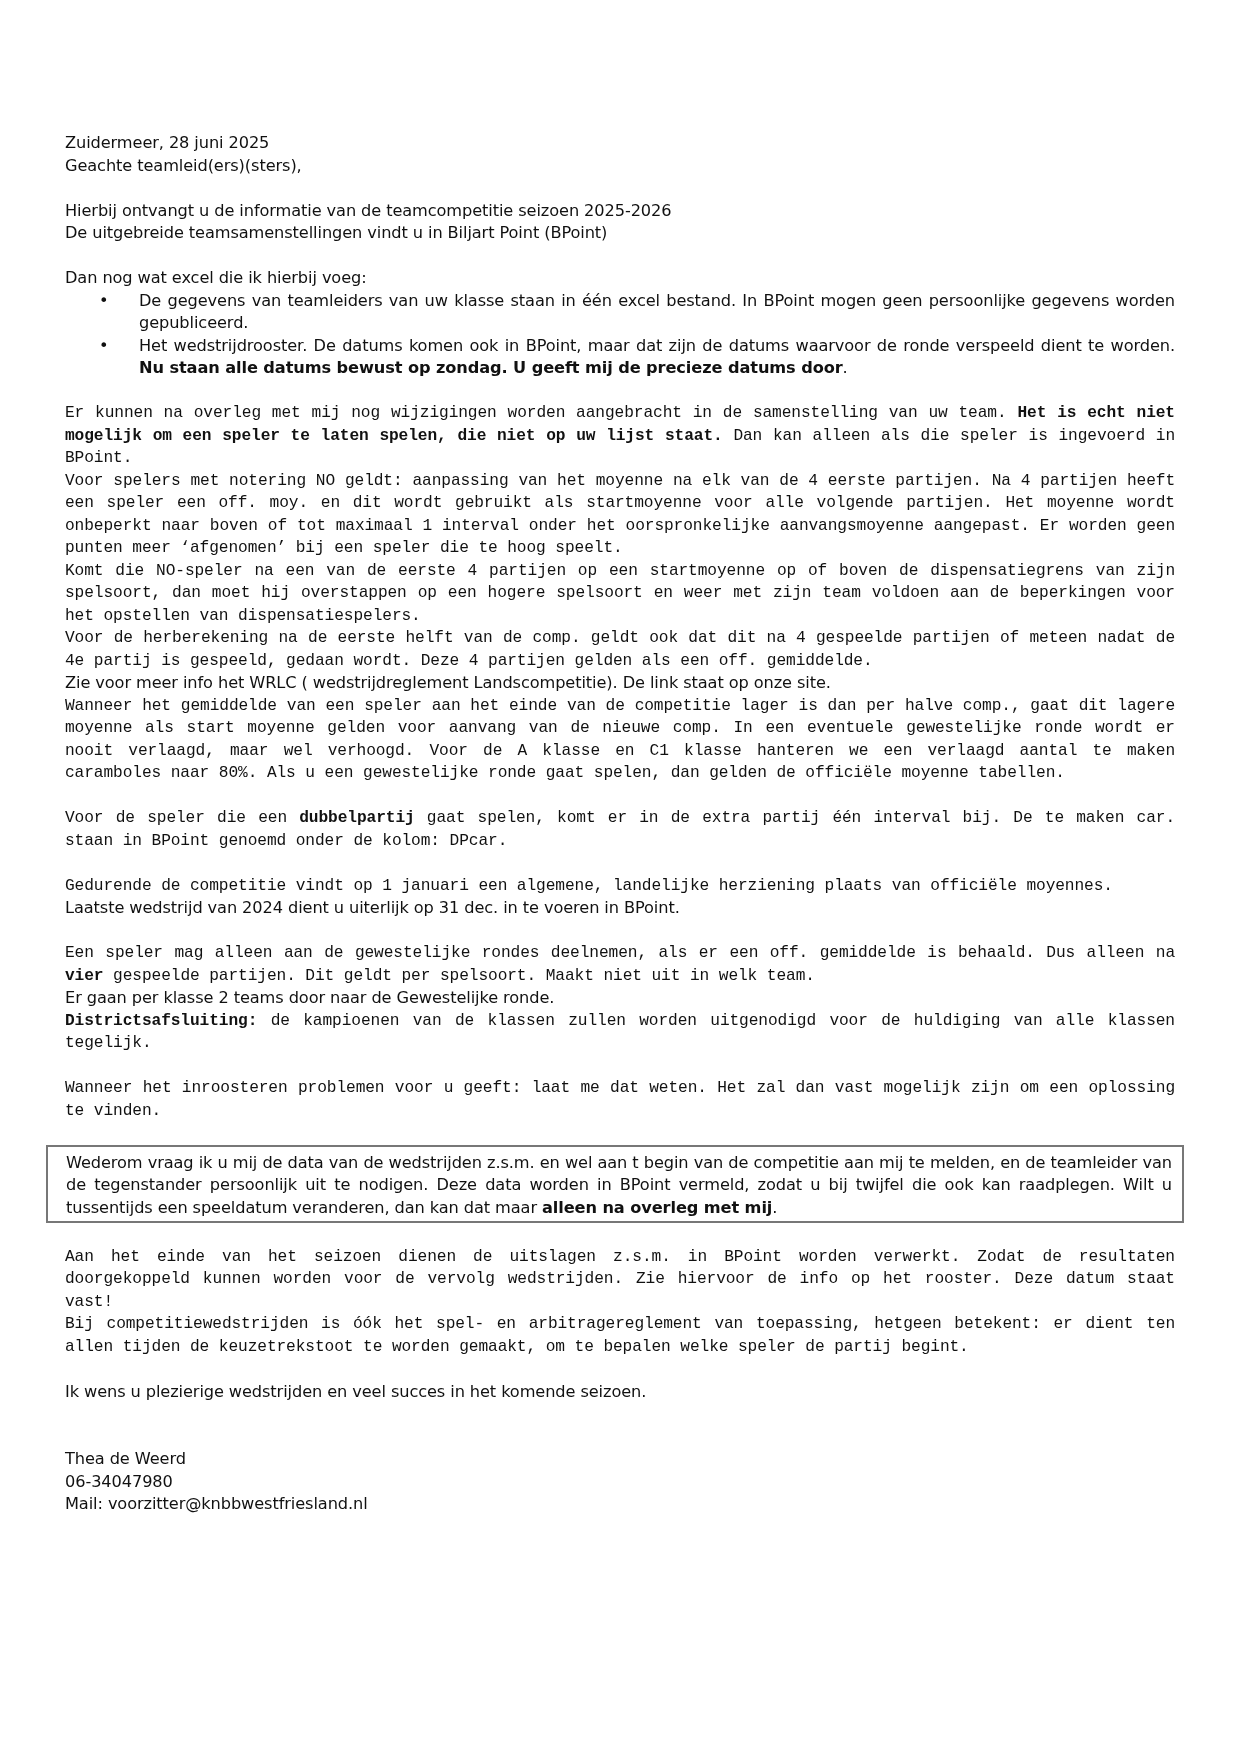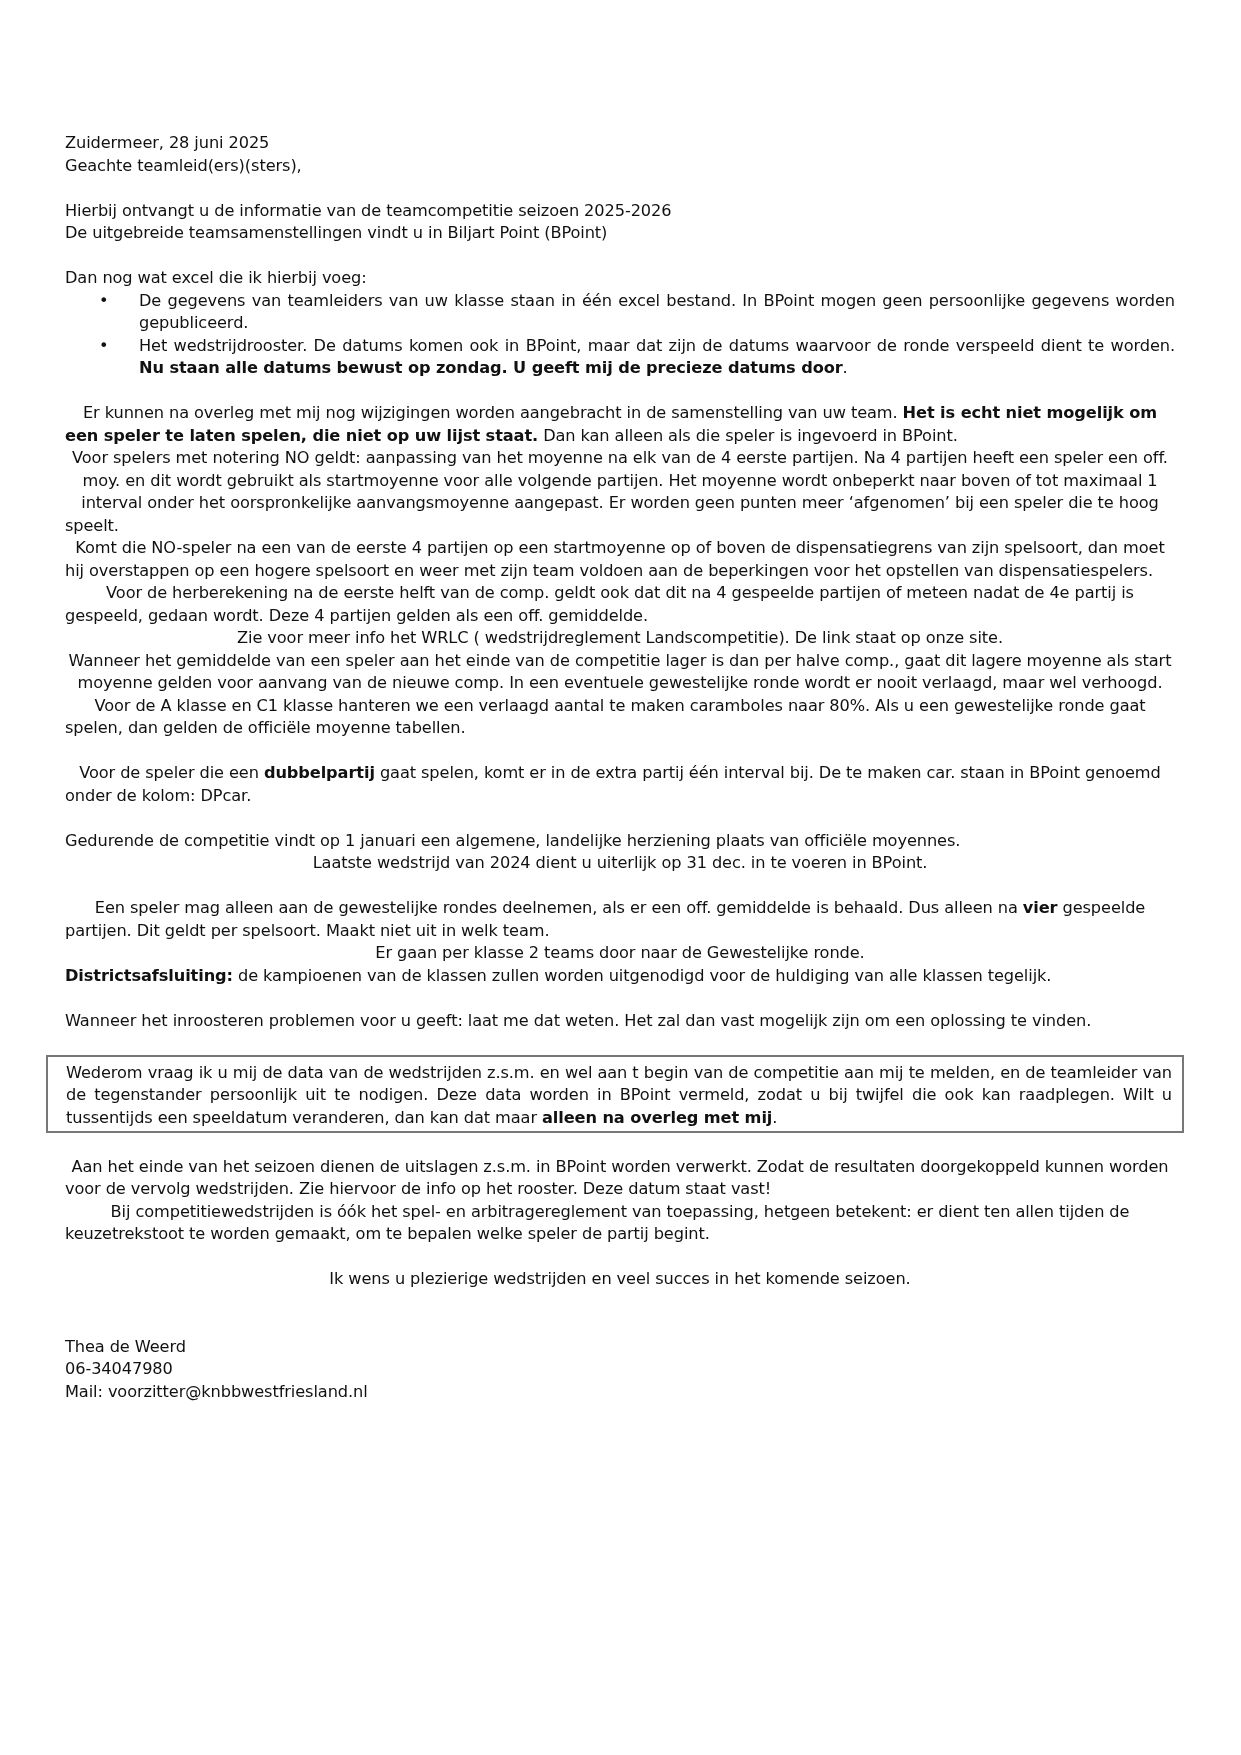--- a/index.html
+++ b/index.html
@@ -4,22 +4,22 @@
 <style>
   html, body { margin: 0; padding: 0; background: #ffffff; }
   body { width: 1241px; height: 1755px; position: relative; overflow: hidden; }
   .page {
     position: absolute; left: 65px; top: 84px; width: 1110px;
     font-family: "DejaVu Sans", sans-serif; font-size: 16.2px; line-height: 22.5px;
     color: #111111; letter-spacing: -0.1px; margin-top: 48px;
   }
   .line { white-space: nowrap; }
   .blank { height: 22.5px; }
-  .just { text-align: justify; text-align-last: left; }
-  .p { margin: 0; text-align: center; }
+  .just { text-align: justify; text-align-last: left; font-family: Liberation Mono, monospace; }
+  .p { margin: 0; }
   b { font-weight: bold; }
   ul.bullets { list-style: none; margin: 0; padding: 0 0 0 74px; position: relative; }
   ul.bullets li { position: relative; text-align: justify; }
   ul.bullets li .dot { position: absolute; left: -40px; top: 0; }
   .boxed {
     border: 2px solid #777777; margin-left: -19px; width: 1138px;
     padding: 5px 10px 2px 18px; box-sizing: border-box; text-align: justify;
     margin-top: 0;
   }
 </style>

